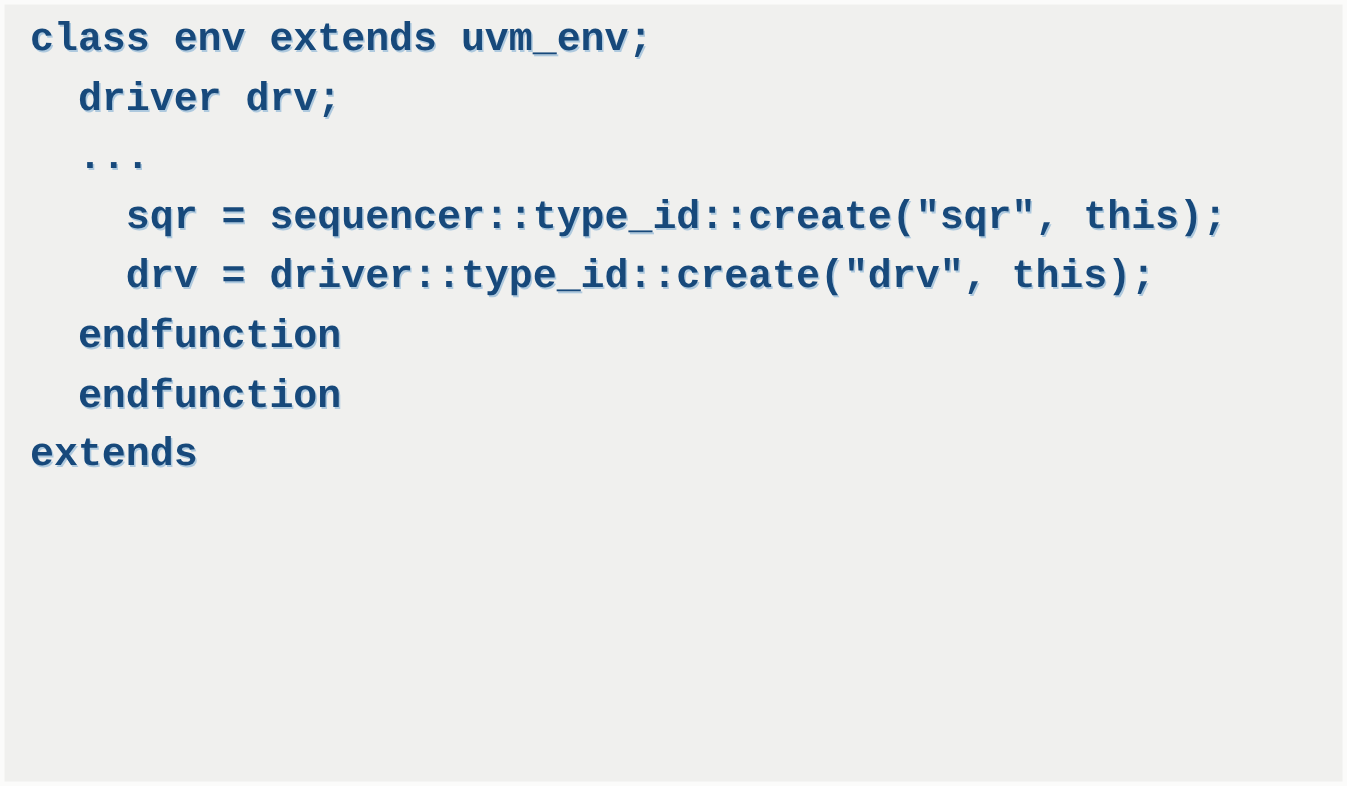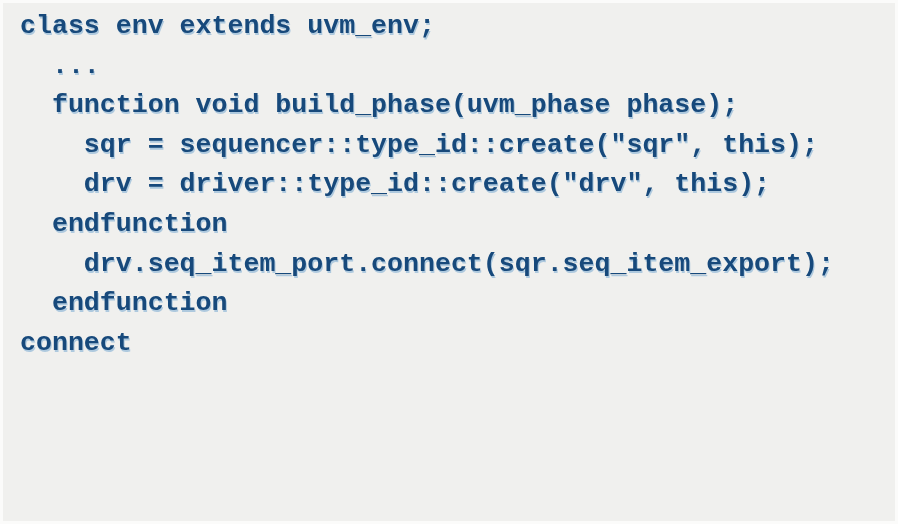--- a/index.html
+++ b/index.html
@@ -33,22 +33,21 @@
     text-shadow:1px 1.5px 0 var(--sh);
     letter-spacing:0;
   }
 </style>
 </head>
 <body>
 
 <div class="screen">
   <div class="code-block">
     <div class="code-line">class env extends uvm_env;</div>
+    <div class="code-line">  driver drv;</div>
     <div class="code-line">  ...</div>
-    <div class="code-line">  function void build_phase(uvm_phase phase);</div>
     <div class="code-line">    sqr = sequencer::type_id::create("sqr", this);</div>
     <div class="code-line">    drv = driver::type_id::create("drv", this);</div>
     <div class="code-line">  endfunction</div>
-    <div class="code-line">    drv.seq_item_port.connect(sqr.seq_item_export);</div>
     <div class="code-line">  endfunction</div>
-    <div class="code-line">connect</div>
+    <div class="code-line">extends</div>
   </div>
 </div>
 
 </body></html>

